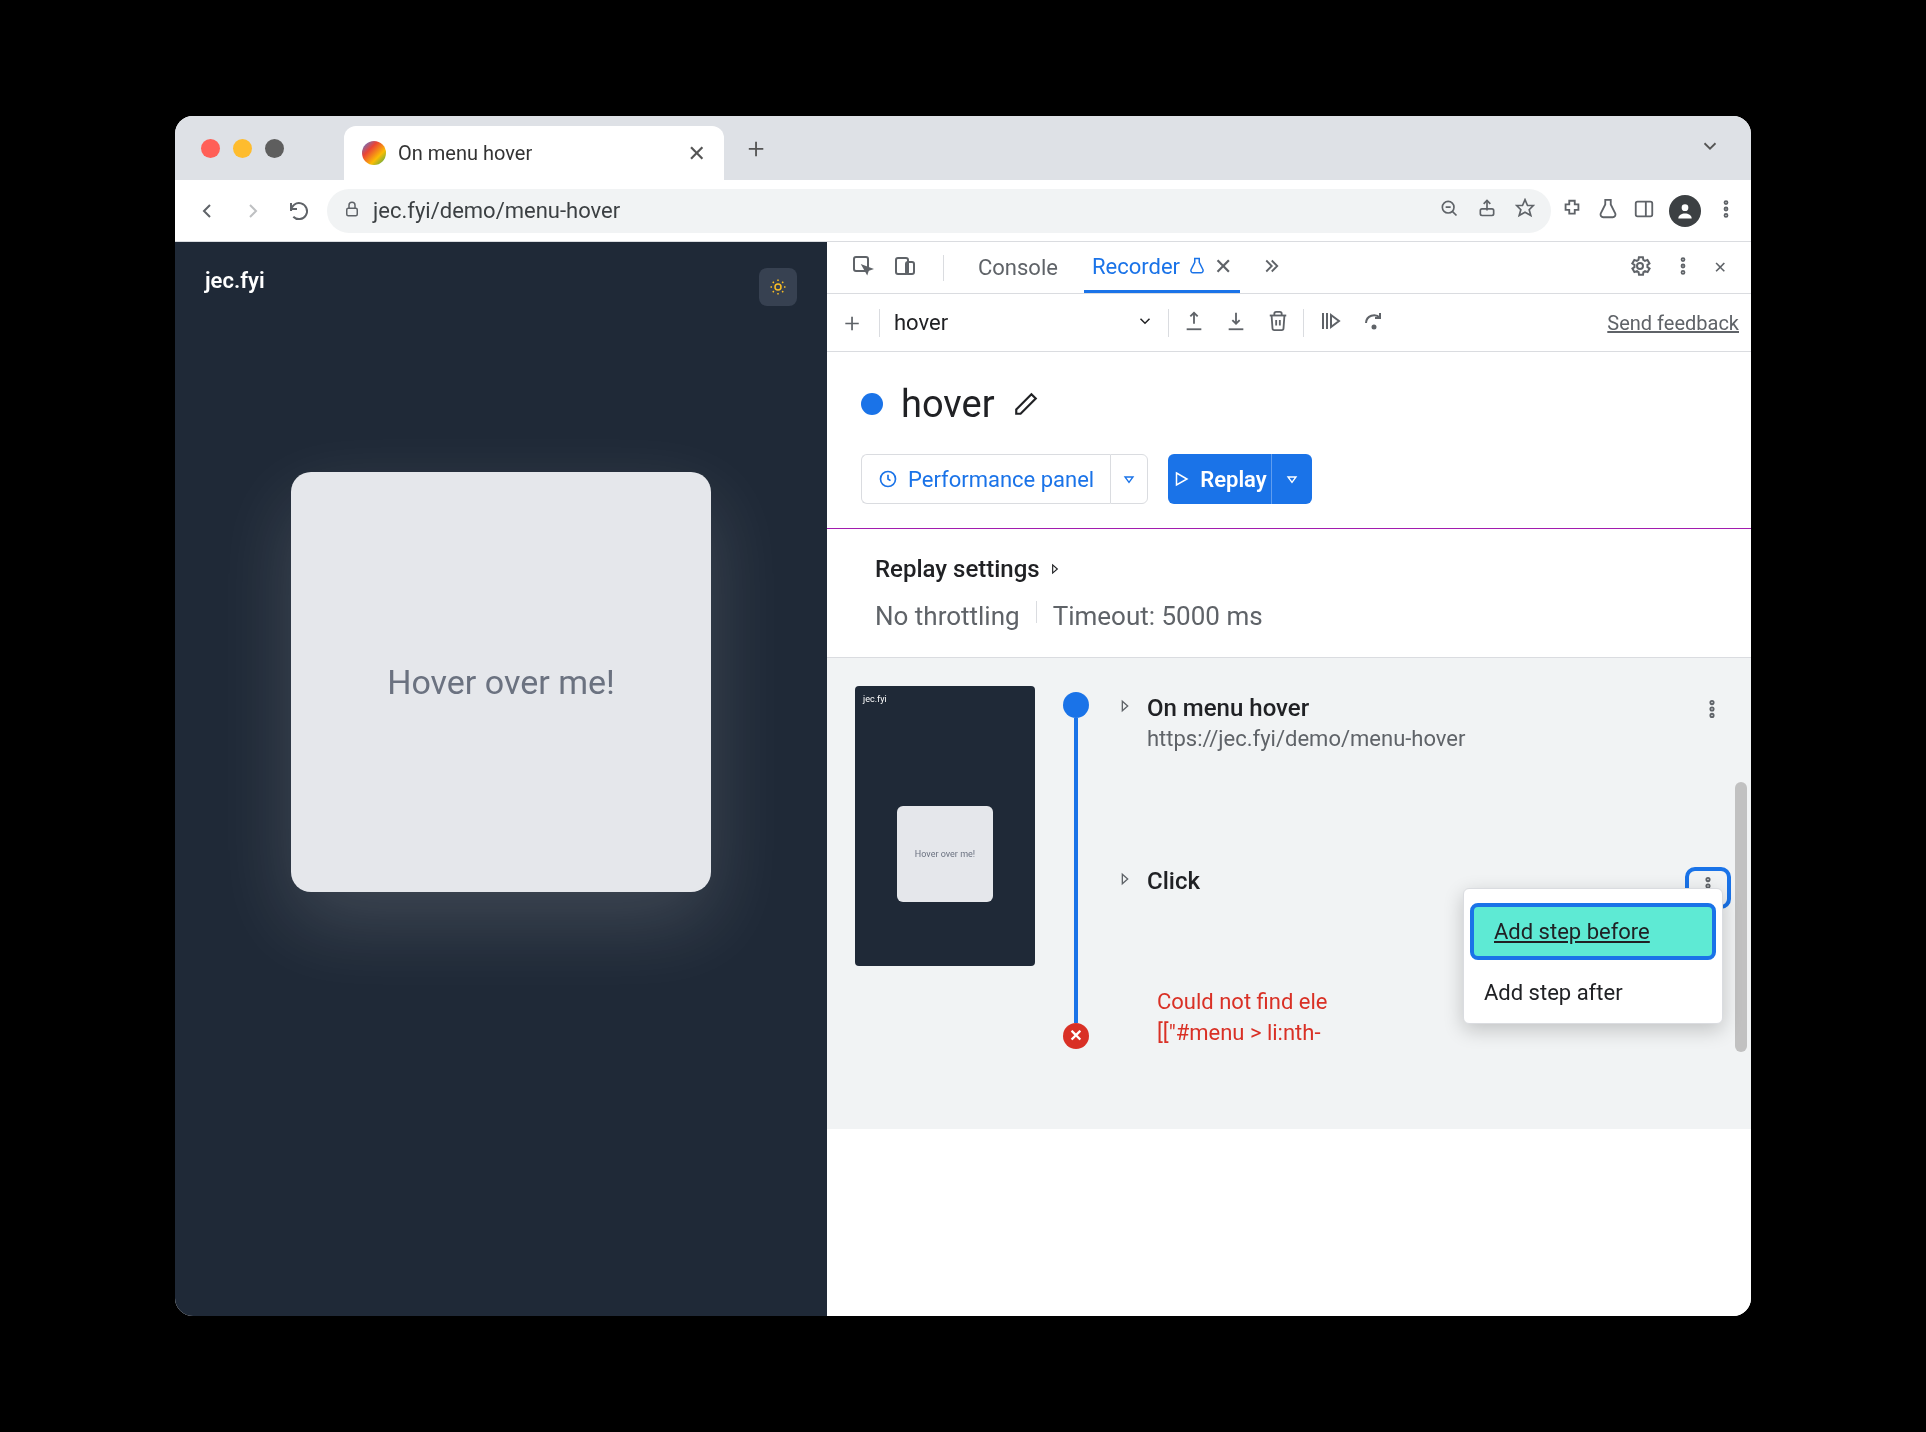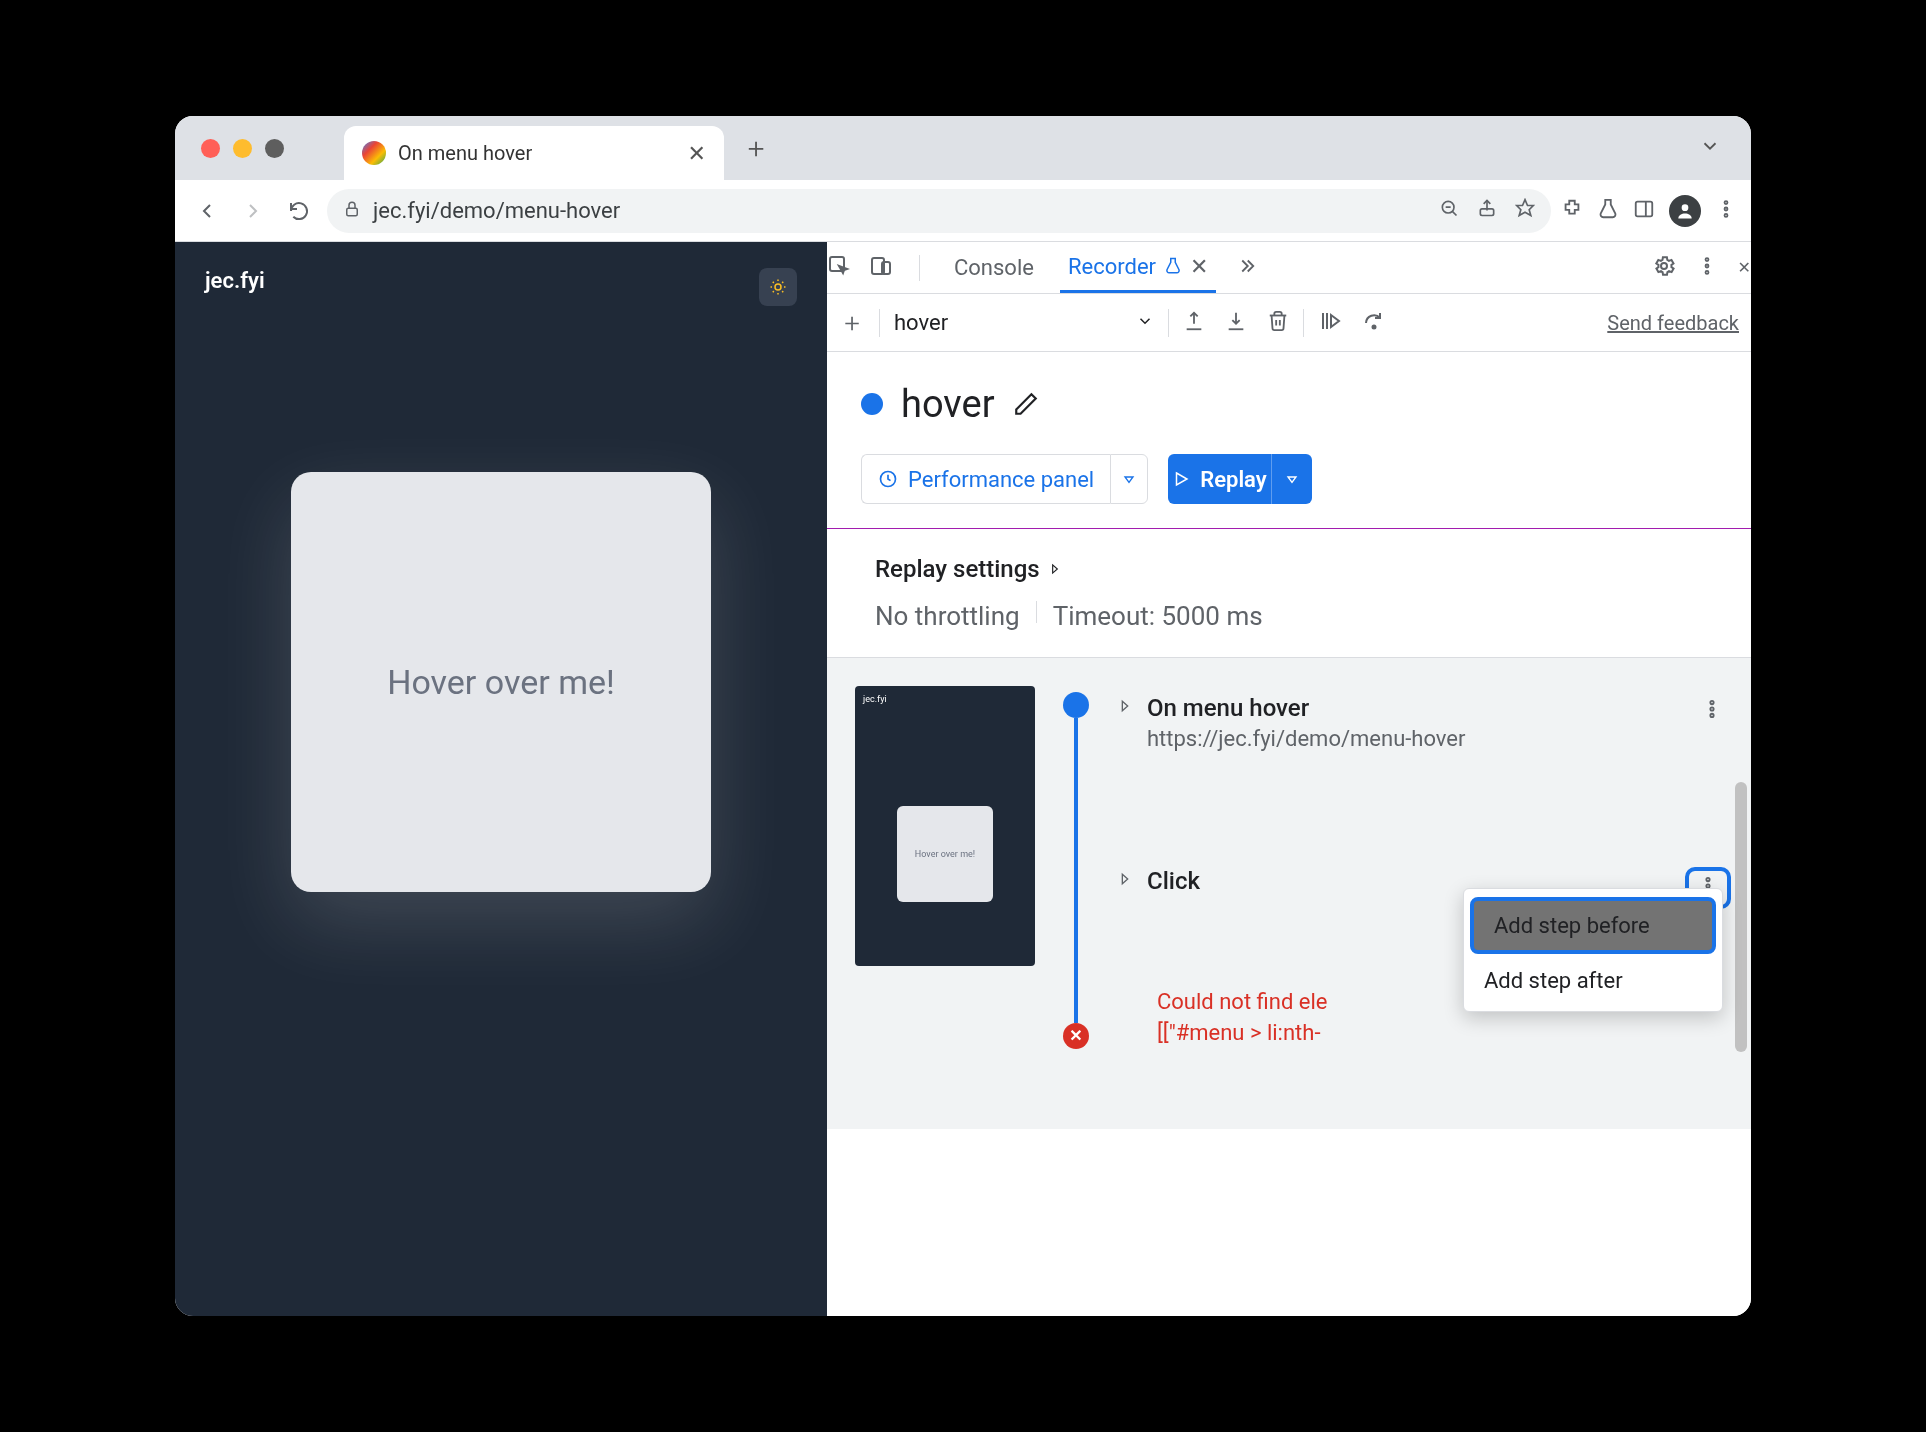--- a/index.html
+++ b/index.html
@@ -80,21 +80,21 @@
   .page-header{width:100%;display:flex;justify-content:space-between;padding:26px 30px;}
   .page-title{font-size:22px;font-weight:600;}
   .theme-toggle{width:38px;height:38px;background:#374151;border-radius:8px;display:flex;align-items:center;justify-content:center;color:#fbbf24;}
   .hover-card{
     margin-top:140px;width:420px;height:420px;background:#e5e7eb;border-radius:20px;display:flex;align-items:center;justify-content:center;
     box-shadow:0 30px 80px rgba(255,255,255,.15);
   }
   .hover-card span{font-size:34px;color:#6b7280;}
   
   .devtools{flex:1;display:flex;flex-direction:column;background:#fff;overflow:hidden;position:relative;}
-  .dt-tabbar{height:52px;border-bottom:1px solid #dadce0;display:flex;align-items:center;padding:0 0;gap:18px;color:#5f6368;}
+  .dt-tabbar{height:52px;border-bottom:1px solid #dadce0;display:flex;align-items:center;padding:0 24px;gap:18px;color:#5f6368;}
   .dt-tabbar .sep{width:1px;height:26px;background:#dadce0;margin:0 8px;}
   .dt-tab{font-size:22px;padding:0 8px;height:100%;display:flex;align-items:center;gap:8px;cursor:pointer;}
   .dt-tab.active{color:#1a73e8;border-bottom:3px solid #1a73e8;}
   .dt-tab .x{color:#5f6368;}
   .dt-tabbar-right{margin-left:auto;display:flex;gap:20px;align-items:center;}
   
   .rec-toolbar{height:58px;border-bottom:1px solid #dadce0;display:flex;align-items:center;padding:0 12px;gap:14px;color:#5f6368;}
   .rec-select{display:flex;align-items:center;gap:8px;font-size:22px;color:#202124;min-width:260px;}
   .rec-select .chev{margin-left:auto;}
   .vline{width:1px;height:28px;background:#dadce0;}
@@ -138,21 +138,21 @@
   .step-url{font-size:22px;color:#5f6368;margin-top:4px;}
   .step-item .dots{margin-left:auto;color:#5f6368;cursor:pointer;padding:4px 8px;border-radius:8px;}
   .step-item.second{margin-top:100px;}
   .step-item.second .dots{border:4px solid #1a73e8;border-radius:10px;}
   .err-text{color:#d93025;font-size:22px;margin-top:70px;margin-left:40px;line-height:1.4;}
   
   .ctx-menu{
     position:absolute;right:28px;top:230px;background:#fff;border:1px solid #dadce0;border-radius:6px;box-shadow:0 6px 20px rgba(0,0,0,.2);min-width:260px;padding:6px 0;z-index:20;
   }
   .ctx-item{padding:12px 20px;font-size:22px;color:#202124;cursor:pointer;}
-  .ctx-item.hl{background:#737373;border:4px solid #1a73e8;border-radius:8px;margin:2px 6px;}
+  .ctx-item.hl{background:#5eead4;border:4px solid #1a73e8;border-radius:8px;margin:8px 6px;text-decoration:underline;}
   
   .fake-scroll{position:absolute;right:4px;top:540px;width:12px;height:270px;background:#c1c1c1;border-radius:6px;}
   svg{stroke:currentColor;fill:none;stroke-width:2;}
 </style>
 </head>
 <body>
 
 <div class="browser-window">
 
   <div class="tabstrip">

